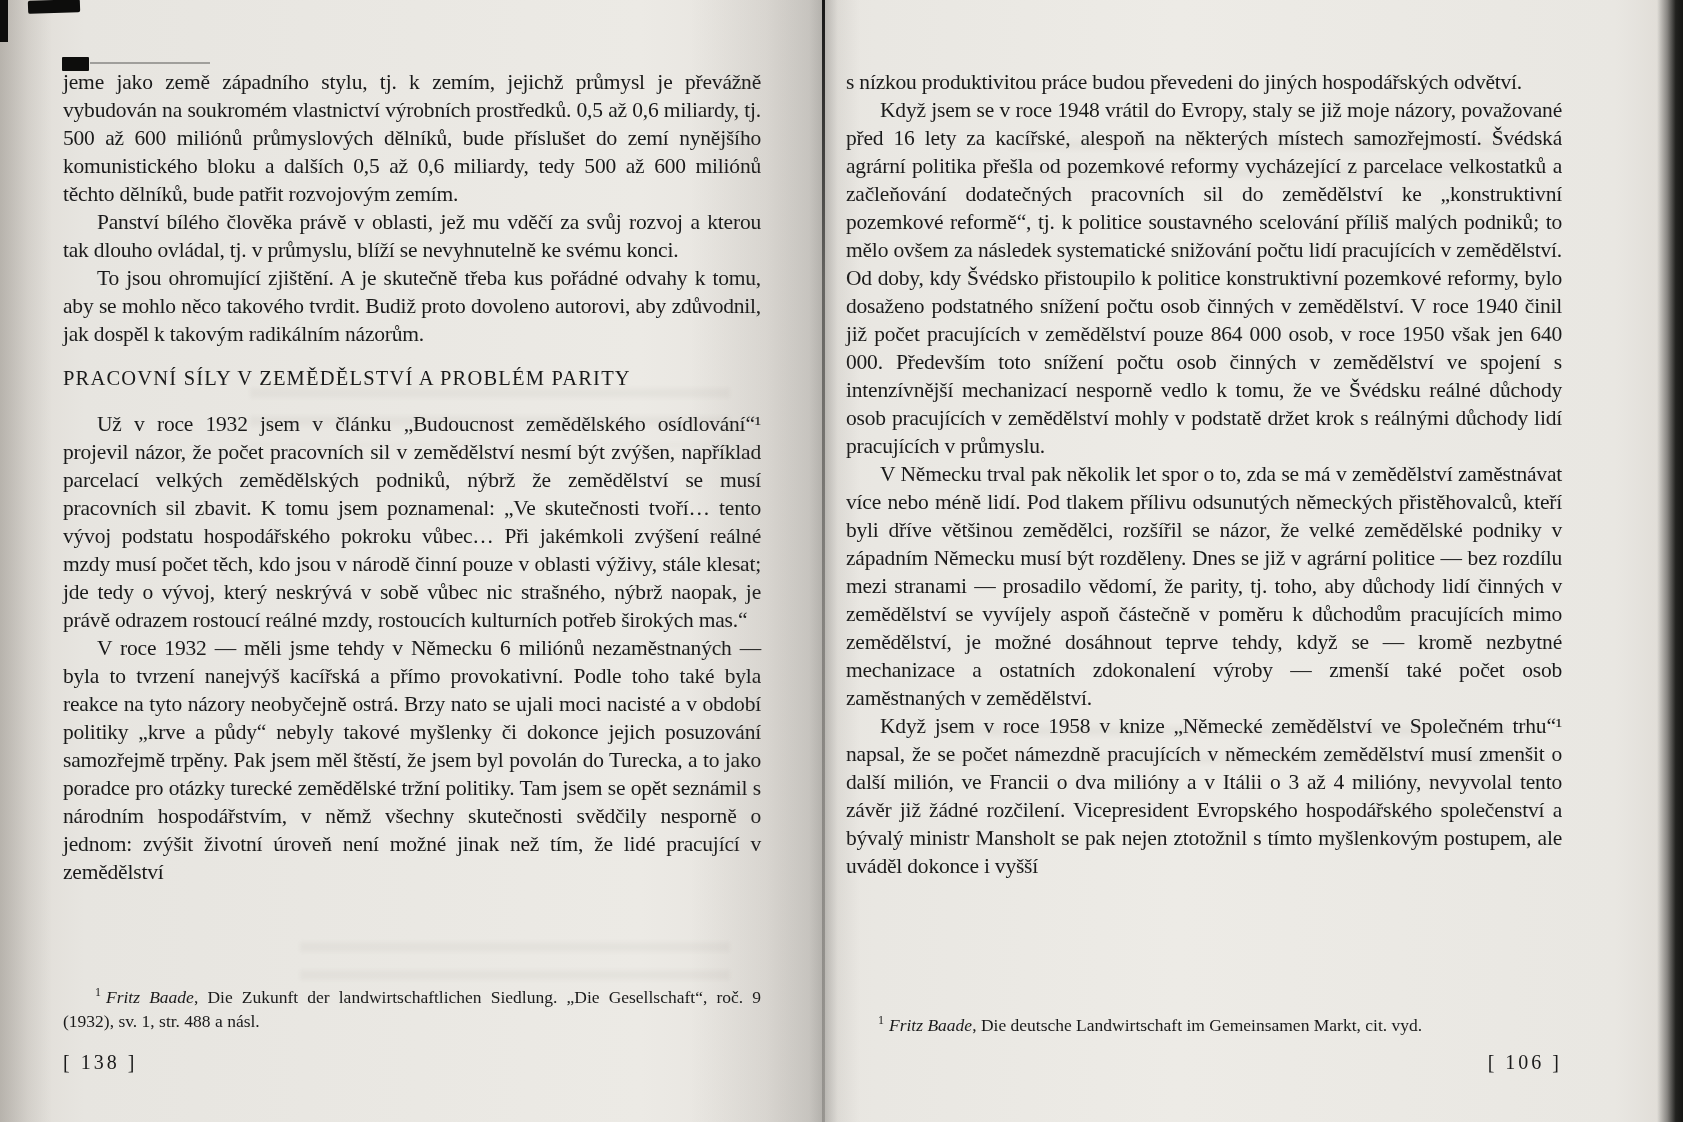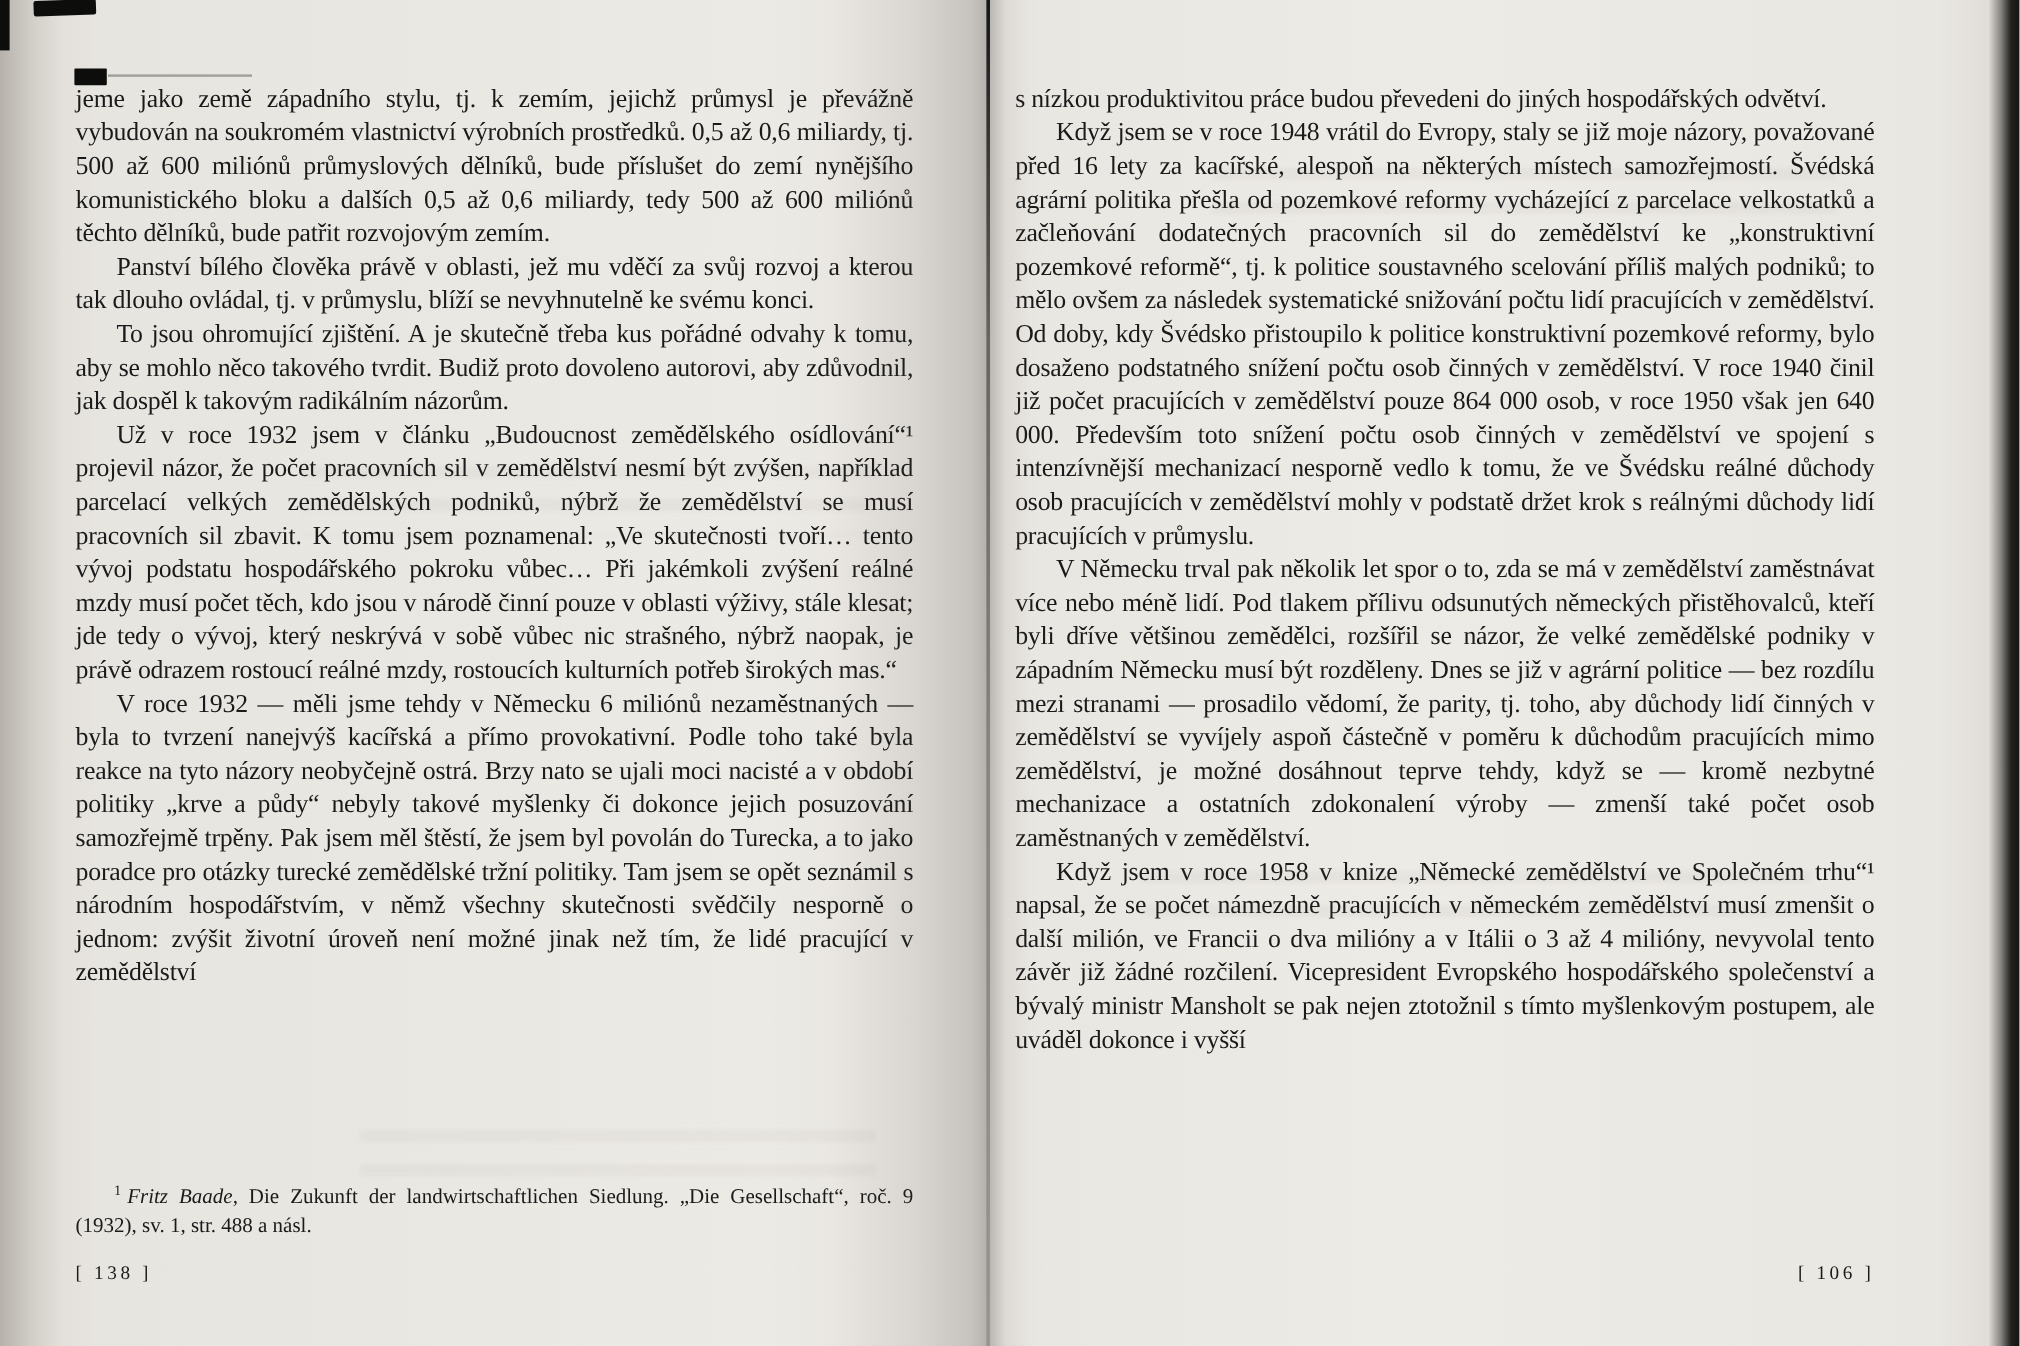--- a/index.html
+++ b/index.html
@@ -14,21 +14,21 @@
   .page-left{left:63px;width:698px;}
   .page-right{left:846px;width:716px;}
   .page p{margin:0;}
   .page p.indent{text-indent:34px;}
   .heading{margin:16px 0 18px 0;font-size:20.5px;letter-spacing:1.2px;white-space:nowrap;}
   .footnote{position:absolute;left:0;width:100%;font-size:17.5px;line-height:24px;
             text-align:justify;text-indent:32px;letter-spacing:0;}
   .footnote sup{margin-right:5px;font-size:12px;}
   .fn-left{top:912px;}
   .fn-right{top:940px;}
-  .pagenum{position:absolute;font-size:16px;letter-spacing:3px;}
+  .pagenum{position:absolute;font-size:20px;letter-spacing:3px;}
   .pn-left{top:980px;left:0;}
   .pn-right{top:980px;right:0;}
   
   .gutter-shadow{position:absolute;top:0;left:690px;width:170px;height:100%;pointer-events:none;
     background:linear-gradient(90deg,rgba(90,85,78,0) 0%,rgba(90,85,78,0.10) 45%,rgba(70,66,60,0.20) 70%,rgba(45,42,38,0.28) 78%,rgba(120,115,108,0.10) 87%,rgba(120,115,108,0) 100%);}
   .gutter-line{position:absolute;top:0;left:822px;width:3px;height:100%;pointer-events:none;
     background:linear-gradient(180deg,rgba(8,8,8,0.92) 0%,rgba(35,35,33,0.55) 25%,rgba(60,58,55,0.40) 55%,rgba(80,78,74,0.30) 100%);}
   .edge-right{position:absolute;top:0;right:0;width:26px;height:100%;pointer-events:none;
     background:linear-gradient(90deg,rgba(25,25,23,0) 0%,rgba(25,25,23,0.45) 40%,rgba(18,18,16,0.92) 72%,#141412 100%);}
   .edge-left{position:absolute;top:0;left:0;width:52px;height:100%;pointer-events:none;
@@ -48,34 +48,36 @@
 </style>
 </head>
 <body>
 
 <div class="spread">
 
   <div class="page page-left">
     <p>jeme jako země západního stylu, tj. k zemím, jejichž průmysl je převážně vybudován na soukromém vlastnictví výrobních prostředků. 0,5 až 0,6 miliardy, tj. 500 až 600 miliónů průmyslových dělníků, bude příslušet do zemí nynějšího komunistického bloku a dalších 0,5 až 0,6 miliardy, tedy 500 až 600 miliónů těchto dělníků, bude patřit rozvojovým zemím.</p>
     <p class="indent">Panství bílého člověka právě v oblasti, jež mu vděčí za svůj rozvoj a kterou tak dlouho ovládal, tj. v průmyslu, blíží se nevyhnutelně ke svému konci.</p>
     <p class="indent">To jsou ohromující zjištění. A je skutečně třeba kus pořádné odvahy k tomu, aby se mohlo něco takového tvrdit. Budiž proto dovoleno autorovi, aby zdůvodnil, jak dospěl k takovým radikálním názorům.</p>
+    <div class="heading">PRACOVNÍ SÍLY V ZEMĚDĚLSTVÍ A PROBLÉM PARITY</div>
     <p class="indent">Už v roce 1932 jsem v článku „Budoucnost zemědělského osídlování“¹ projevil názor, že počet pracovních sil v zemědělství nesmí být zvýšen, například parcelací velkých zemědělských podniků, nýbrž že zemědělství se musí pracovních sil zbavit. K tomu jsem poznamenal: „Ve skutečnosti tvoří… tento vývoj podstatu hospodářského pokroku vůbec… Při jakémkoli zvýšení reálné mzdy musí počet těch, kdo jsou v národě činní pouze v oblasti výživy, stále klesat; jde tedy o vývoj, který neskrývá v sobě vůbec nic strašného, nýbrž naopak, je právě odrazem rostoucí reálné mzdy, rostoucích kulturních potřeb širokých mas.“</p>
     <p class="indent">V roce 1932 — měli jsme tehdy v Německu 6 miliónů nezaměstnaných — byla to tvrzení nanejvýš kacířská a přímo provokativní. Podle toho také byla reakce na tyto názory neobyčejně ostrá. Brzy nato se ujali moci nacisté a v období politiky „krve a půdy“ nebyly takové myšlenky či dokonce jejich posuzování samozřejmě trpěny. Pak jsem měl štěstí, že jsem byl povolán do Turecka, a to jako poradce pro otázky turecké zemědělské tržní politiky. Tam jsem se opět seznámil s národním hospodářstvím, v němž všechny skutečnosti svědčily nesporně o jednom: zvýšit životní úroveň není možné jinak než tím, že lidé pracující v zemědělství</p>
 
     <div class="footnote fn-left"><sup>1</sup><i>Fritz Baade</i><span>, Die Zukunft der landwirtschaftlichen Siedlung. „Die Gesellschaft“, roč. 9 (1932), sv. 1, str. 488 a násl.</span></div>
 
     <div class="pagenum pn-left">[ 138 ]</div>
   </div>
 
   <div class="page page-right">
     <p>s nízkou produktivitou práce budou převedeni do jiných hospodářských odvětví.</p>
     <p class="indent">Když jsem se v roce 1948 vrátil do Evropy, staly se již moje názory, považované před 16 lety za kacířské, alespoň na některých místech samozřejmostí. Švédská agrární politika přešla od pozemkové reformy vycházející z parcelace velkostatků a začleňování dodatečných pracovních sil do zemědělství ke „konstruktivní pozemkové reformě“, tj. k politice soustavného scelování příliš malých podniků; to mělo ovšem za následek systematické snižování počtu lidí pracujících v zemědělství. Od doby, kdy Švédsko přistoupilo k politice konstruktivní pozemkové reformy, bylo dosaženo podstatného snížení počtu osob činných v zemědělství. V roce 1940 činil již počet pracujících v zemědělství pouze 864 000 osob, v roce 1950 však jen 640 000. Především toto snížení počtu osob činných v zemědělství ve spojení s intenzívnější mechanizací nesporně vedlo k tomu, že ve Švédsku reálné důchody osob pracujících v zemědělství mohly v podstatě držet krok s reálnými důchody lidí pracujících v průmyslu.</p>
     <p class="indent">V Německu trval pak několik let spor o to, zda se má v zemědělství zaměstnávat více nebo méně lidí. Pod tlakem přílivu odsunutých německých přistěhovalců, kteří byli dříve většinou zemědělci, rozšířil se názor, že velké zemědělské podniky v západním Německu musí být rozděleny. Dnes se již v agrární politice — bez rozdílu mezi stranami — prosadilo vědomí, že parity, tj. toho, aby důchody lidí činných v zemědělství se vyvíjely aspoň částečně v poměru k důchodům pracujících mimo zemědělství, je možné dosáhnout teprve tehdy, když se — kromě nezbytné mechanizace a ostatních zdokonalení výroby — zmenší také počet osob zaměstnaných v zemědělství.</p>
     <p class="indent">Když jsem v roce 1958 v knize „Německé zemědělství ve Společném trhu“¹ napsal, že se počet námezdně pracujících v německém zemědělství musí zmenšit o další milión, ve Francii o dva milióny a v Itálii o 3 až 4 milióny, nevyvolal tento závěr již žádné rozčilení. Vicepresident Evropského hospodářského společenství a bývalý ministr Mansholt se pak nejen ztotožnil s tímto myšlenkovým postupem, ale uváděl dokonce i vyšší</p>
 
+    <div class="footnote fn-right"><sup>1</sup><i>Fritz Baade</i><span>, Die deutsche Landwirtschaft im Gemeinsamen Markt, cit. vyd.</span></div>
 
     <div class="pagenum pn-right">[ 106 ]</div>
   </div>
 
   <div class="ghost g1"></div>
   <div class="ghost g2"></div>
   <div class="ghost g3"></div>
   <div class="ghost g4"></div>
   <div class="gutter-shadow"></div>
   <div class="gutter-line"></div>

